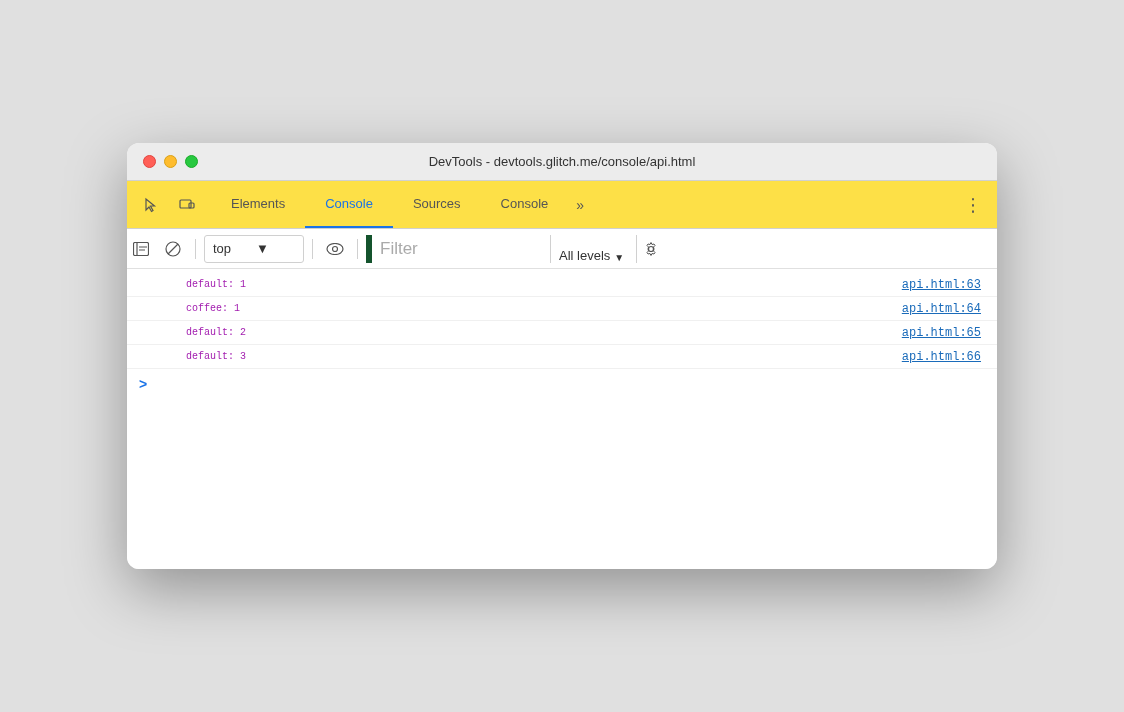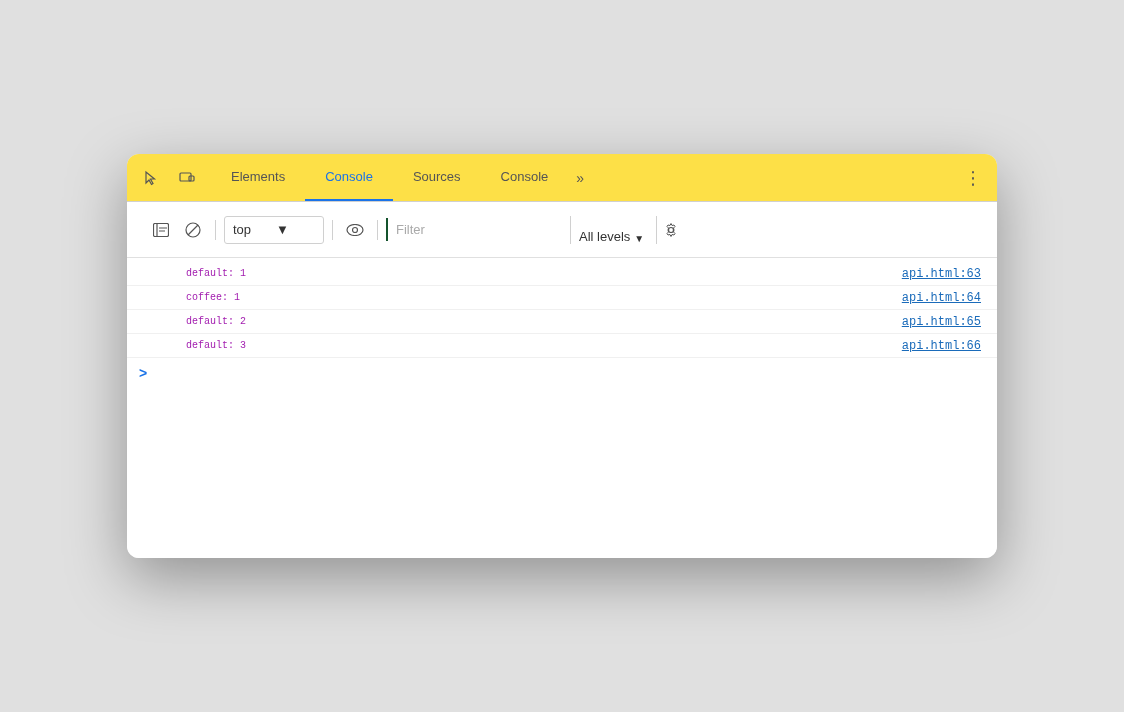--- a/index.html
+++ b/index.html
@@ -136,22 +136,22 @@
       color: #555;
       font-size: 18px;
     }
 
     
     .console-toolbar {
       background: #ffffff;
       border-bottom: 1px solid #e0e0e0;
       display: flex;
       align-items: center;
-      padding: 0 20px;
-      height: 56px;
+      padding: 0 0;
+      height: 40px;
       gap: 4px;
     }
 
     .toolbar-icon-btn {
       width: 28px;
       height: 28px;
       display: flex;
       align-items: center;
       justify-content: center;
       cursor: pointer;
@@ -198,26 +198,26 @@
       align-items: center;
       justify-content: center;
       cursor: pointer;
       color: #444;
     }
 
     .filter-input {
       flex: 1;
       border: none;
       outline: none;
-      font-size: 13px;
+      font-size: 17px;
       padding: 4px 8px;
       color: #333;
       min-width: 80px;
       max-width: 180px;
-      border-left: 2px solid #14532d;
+      border-left: 6px solid #14532d;
       background: transparent;
     }
 
     .filter-input::placeholder { color: #aaa; }
 
     .levels-btn {
       display: flex;
       align-items: flex-end;
       gap: 4px;
       padding: 0 8px;
@@ -304,20 +304,28 @@
     .console-area {
       overflow-y: auto;
       max-height: 400px;
     }
   </style>
 </head>
 <body>
 
 <div class="window">
 
+  <div class="title-bar">
+    <div class="traffic-lights">
+      <div class="traffic-light close"></div>
+      <div class="traffic-light minimize"></div>
+      <div class="traffic-light maximize"></div>
+    </div>
+    <div class="title-text">DevTools - devtools.glitch.me/console/api.html</div>
+  </div>
 
   <div class="tab-bar">
     <div class="tab-icons">
       <div class="icon-btn">
         <svg width="16" height="16" viewBox="0 0 16 16">
           <path d="M3 2 L3 13 L6 10 L8.5 14.5 L10 13.5 L7.5 9 L11.5 9 Z" fill="none" stroke="#555" stroke-width="1.2"></path>
         </svg>
       </div>
       <div class="icon-btn">
         <svg width="16" height="16" viewBox="0 0 16 16">

